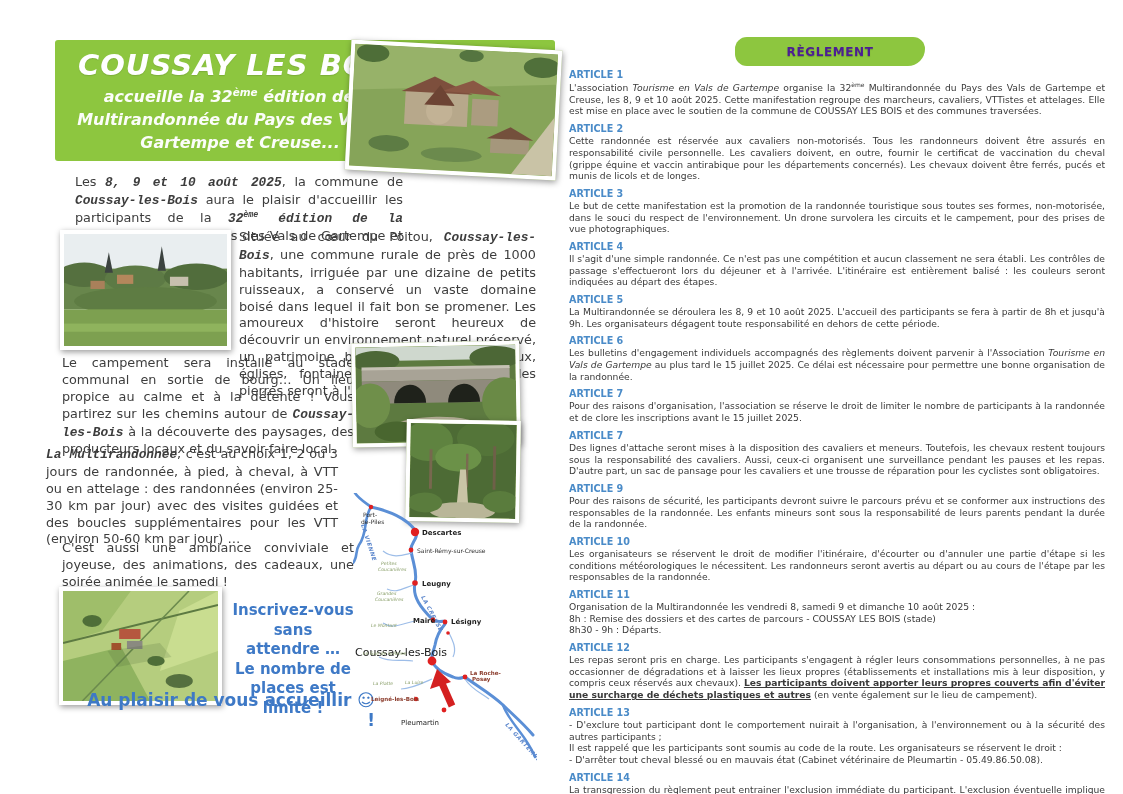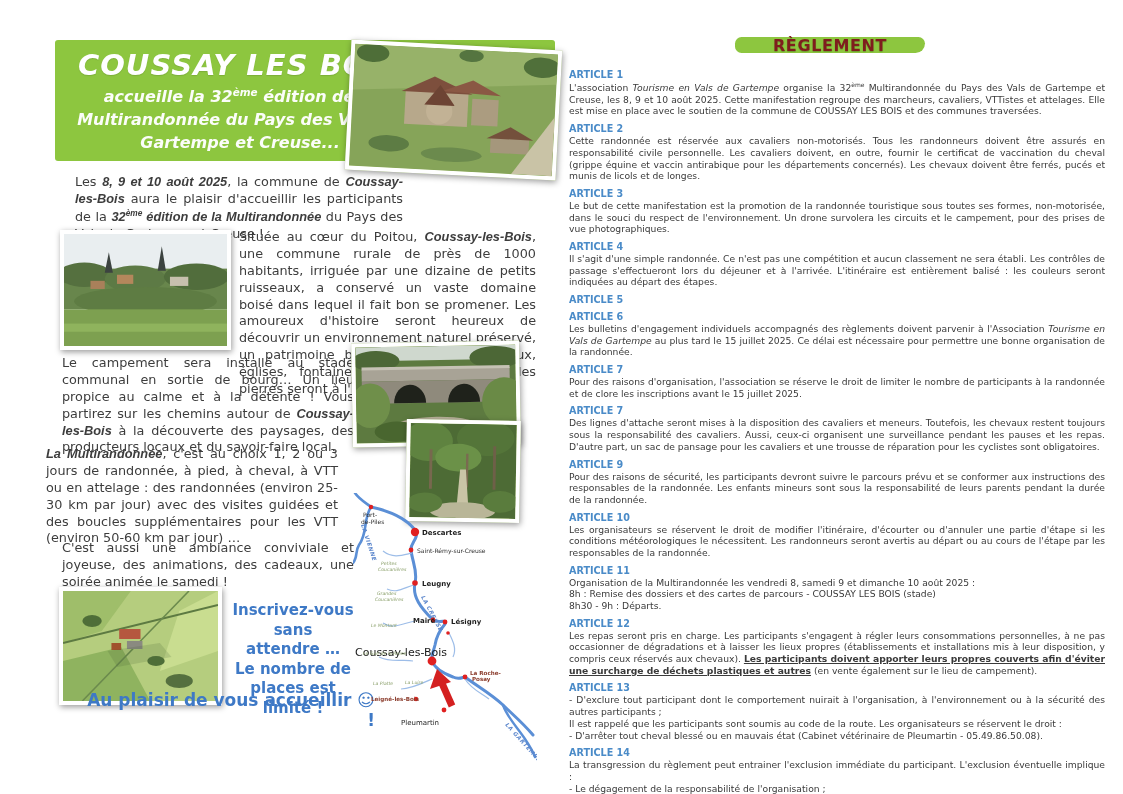--- a/index.html
+++ b/index.html
@@ -13,21 +13,21 @@
   .banner-title{font-size:29px;font-weight:bold;font-style:italic;letter-spacing:1px;
                 font-family:"DejaVu Sans",sans-serif;text-shadow:0 1px 1px rgba(0,0,0,.12);}
   .banner-line{font-size:16px;font-weight:bold;font-style:italic;margin-top:4px;opacity:.97;}
   .banner-line .sup{vertical-align:super;font-size:.65em;}
 
   .photo{position:absolute;border:4px solid #fff;box-shadow:1px 2px 6px rgba(0,0,0,.40);
          background:#9ab56a;overflow:hidden;}
   .photo svg{display:block;width:100%;height:100%;}
 
   .ltext{position:absolute;font-size:12.8px;line-height:1.32;text-align:justify;color:#3d3d3d;}
-  .seg-script{font-family:Liberation Sans, sans-serif;font-style:italic;font-weight:bold;}
+  .seg-script{font-family:Liberation Mono, monospace;font-style:italic;font-weight:bold;}
   .seg-i{font-style:italic;}
   .seg-u{text-decoration:underline;}
   .seg-b{font-weight:bold;}
   .seg-sup{vertical-align:super;font-size:.65em;}
 
   .invite{position:absolute;left:218px;top:601px;width:150px;text-align:center;
           color:#3e79c6;font-weight:bold;font-size:15px;line-height:1.3;}
   .closing{position:absolute;left:75px;top:690px;width:300px;text-align:right;
            color:#3e79c6;font-weight:bold;font-size:17px;}
 
@@ -36,23 +36,23 @@
   .map text{font-family:"DejaVu Sans",sans-serif;}
   .t-town{font-size:6px;fill:#2d2d2d;}
   .t-town-b{font-size:7px;font-weight:bold;fill:#1d1d1d;}
   .t-coussay{font-size:11px;font-family:"DejaVu Serif",serif;fill:#1a1a1a;}
   .t-small{font-size:4.6px;font-style:italic;fill:#8ba06b;}
   .t-river{font-size:5.6px;font-weight:bold;font-style:italic;fill:#5b86cc;letter-spacing:.6px;}
   .t-red{font-size:5.6px;font-weight:bold;fill:#8a3a2a;}
   .t-mono{font-size:7px;font-family:"DejaVu Sans Mono",monospace;fill:#1d1d1d;}
 
   
-  .pill{position:absolute;left:735px;top:37px;width:190px;height:16px;background:#8dc63f;
+  .pill{position:absolute;left:735px;top:37px;width:190px;height:29px;background:#8dc63f;
         border-radius:14px 14px 20px 14px;display:flex;align-items:center;justify-content:center;
-        color:#7f1d1d;font-weight:bold;font-size:16px;letter-spacing:.6px;
+        color:#4c1d95;font-weight:bold;font-size:12px;letter-spacing:.6px;
         text-shadow:0 1px 1px rgba(0,0,0,.22);}
   .articles{position:absolute;left:563px;top:63px;width:548px;}
   .article{margin:6px;}
   .art-title{color:#4a8bc8;font-weight:bold;font-size:9.6px;margin-top:4px;margin-bottom:1px;}
   .art-line{font-size:9.2px;line-height:1.27;color:#3a3a3a;text-align:justify;}
 </style>
 </head>
 <body>
 
 <div class="canvas">
@@ -255,20 +255,21 @@
       <div class="article">
         <div class="art-title">ARTICLE 3</div>
         <div class="art-line"><span>Le but de cette manifestation est la promotion de la randonnée touristique sous toutes ses formes, non-motorisée, dans le souci du respect de l'environnement. Un drone survolera les circuits et le campement, pour des prises de vue photographiques.</span></div>
       </div>
       <div class="article">
         <div class="art-title">ARTICLE 4</div>
         <div class="art-line"><span>Il s'agit d'une simple randonnée. Ce n'est pas une compétition et aucun classement ne sera établi. Les contrôles de passage s'effectueront lors du déjeuner et à l'arrivée. L'itinéraire est entièrement balisé : les couleurs seront indiquées au départ des étapes.</span></div>
       </div>
       <div class="article">
         <div class="art-title">ARTICLE 5</div>
+        <div class="art-line"><span>La Multirandonnée se déroulera les 8, 9 et 10 août 2025. L'accueil des participants se fera à partir de 8h et jusqu'à 9h. Les organisateurs dégagent toute responsabilité en dehors de cette période.</span></div>
       </div>
       <div class="article">
         <div class="art-title">ARTICLE 6</div>
         <div class="art-line"><span>Les bulletins d'engagement individuels accompagnés des règlements doivent parvenir à l'Association </span><span class="seg-i">Tourisme en Vals de Gartempe</span><span> au plus tard le 15 juillet 2025. Ce délai est nécessaire pour permettre une bonne organisation de la randonnée.</span></div>
       </div>
       <div class="article">
         <div class="art-title">ARTICLE 7</div>
         <div class="art-line"><span>Pour des raisons d'organisation, l'association se réserve le droit de limiter le nombre de participants à la randonnée et de clore les inscriptions avant le 15 juillet 2025.</span></div>
       </div>
       <div class="article">

